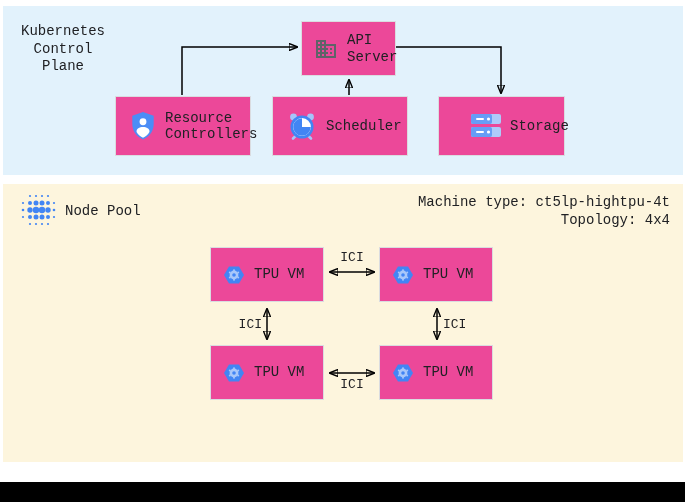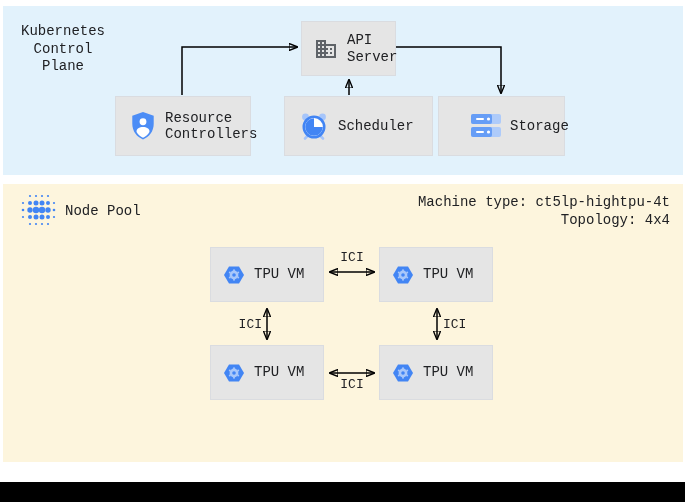--- a/index.html
+++ b/index.html
@@ -3,28 +3,28 @@
 <meta charset="utf-8">
 <style>
   html,body{margin:0;padding:0;background:#fff;}
   #canvas{position:relative;width:685px;height:502px;overflow:hidden;
           font-family:Liberation Mono, monospace;color:var(--text,#202124);}
   .panel{position:absolute;}
   #cp-panel{left:3px;top:6px;width:680px;height:169px;background:var(--control-plane-bg,#E2F2FC);}
   #np-panel{left:3px;top:184px;width:680px;height:278px;background:var(--node-pool-bg,#FDF5DD);}
   #bottom-bar{position:absolute;left:0;top:482px;width:685px;height:20px;background:#000;}
 
-  .box{position:absolute;background:#e5e5e5;border:1px solid var(--box-border,#DADCE0);
+  .box{position:absolute;background:#ec4899;border:1px solid var(--box-border,#DADCE0);
        box-sizing:border-box;display:flex;align-items:center;gap:9px;
        font-size:14px;line-height:16.5px;}
   .box .icon{flex:0 0 auto;display:flex;align-items:center;}
 
   #api-server{left:301px;top:21px;width:95px;height:55px;padding-left:12px;}
   #resource-controllers{left:115px;top:96px;width:136px;height:60px;padding-left:14px;}
-  #scheduler{left:284px;top:96px;width:149px;height:60px;padding-left:14px;}
+  #scheduler{left:272px;top:96px;width:136px;height:60px;padding-left:14px;}
   #storage{left:438px;top:96px;width:127px;height:60px;padding-left:32px;}
   #tpu-vm-1{left:210px;top:247px;width:114px;height:55px;padding-left:12px;}
   #tpu-vm-2{left:379px;top:247px;width:114px;height:55px;padding-left:12px;}
   #tpu-vm-3{left:210px;top:345px;width:114px;height:55px;padding-left:12px;}
   #tpu-vm-4{left:379px;top:345px;width:114px;height:55px;padding-left:12px;}
 
   #cp-title{position:absolute;left:13px;top:23px;width:100px;text-align:center;
             font-size:14px;line-height:17.5px;}
   #np-title{position:absolute;left:65px;top:203px;font-size:14px;}
   #np-icon{position:absolute;left:18px;top:192px;}

